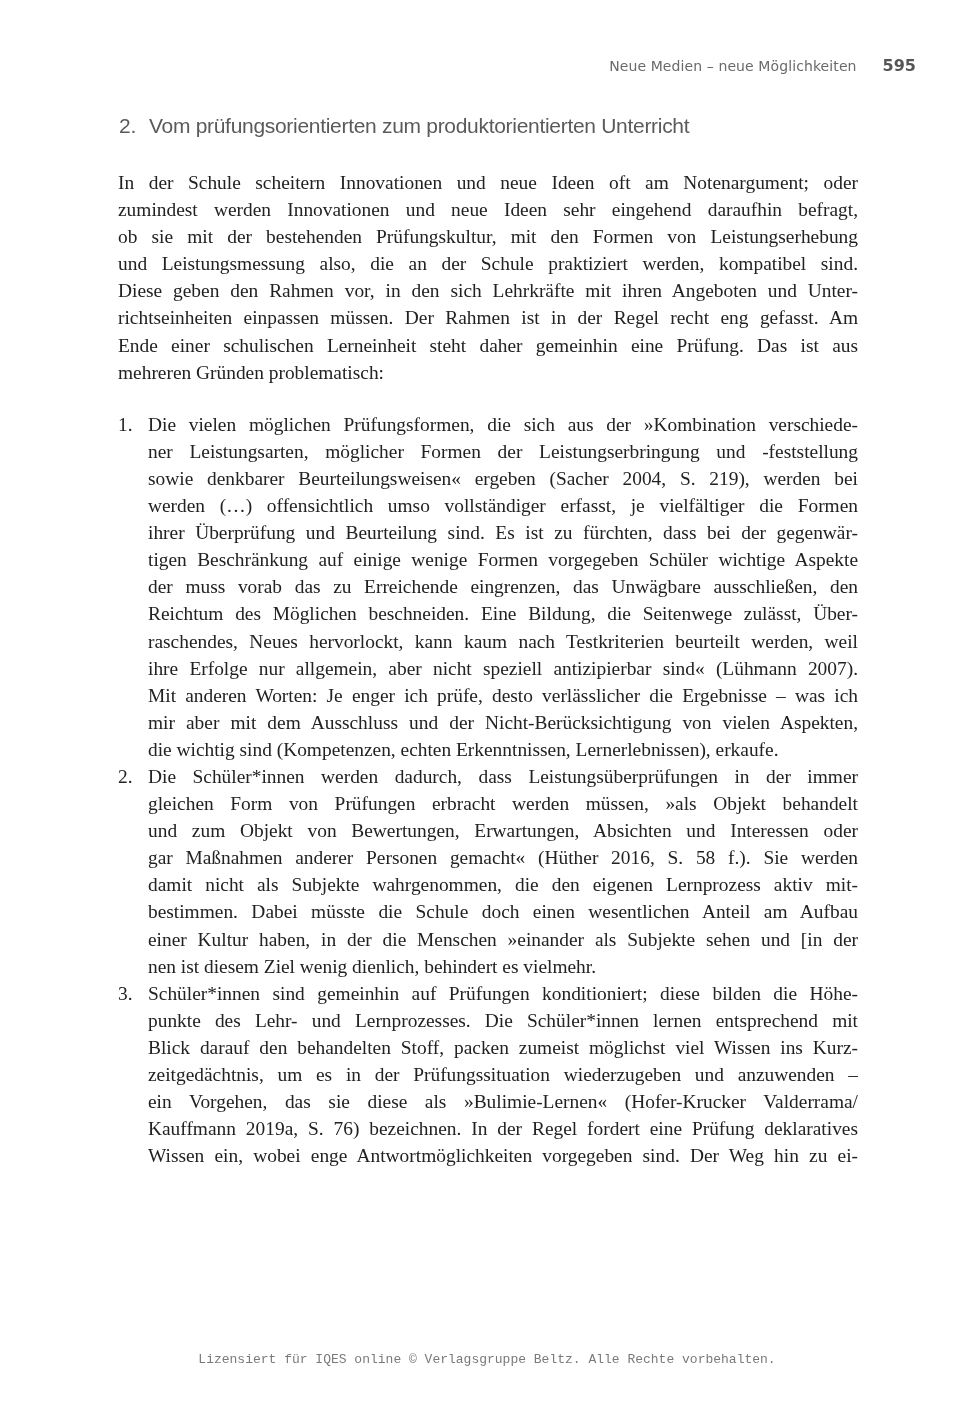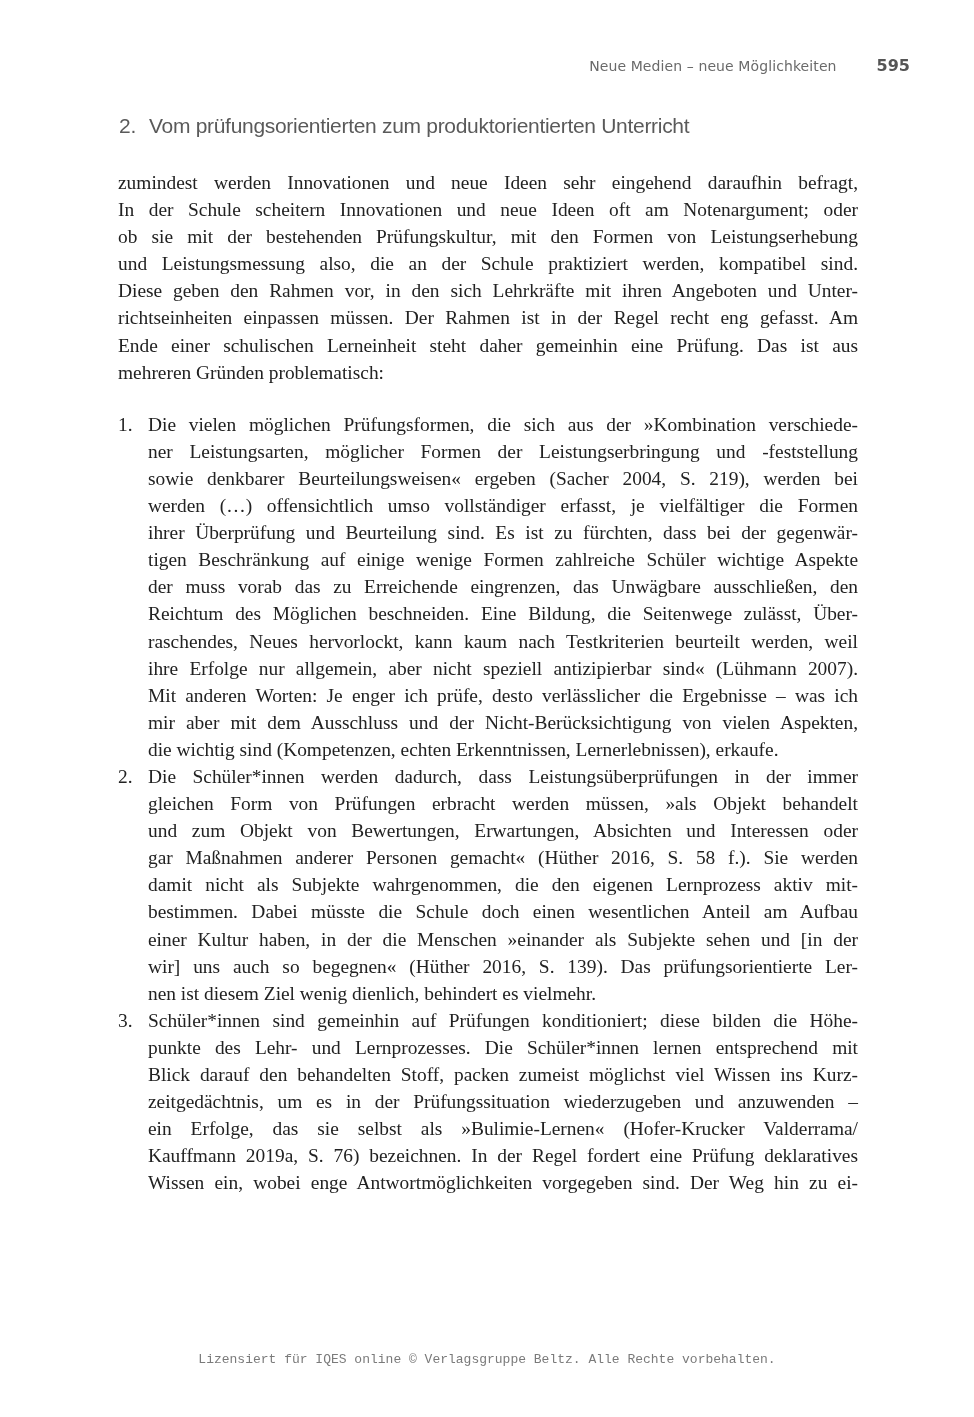--- a/index.html
+++ b/index.html
@@ -10,35 +10,35 @@
     body {
       width: 974px;
       height: 1417px;
       position: relative;
       overflow: hidden;
       color: #1e1e1e;
     }
     .running-header {
       position: absolute;
       top: 56px;
-      right: 64px;
+      right: 58px;
       display: flex;
       align-items: baseline;
       font-family: "DejaVu Sans", sans-serif;
       color: #6a6a6a;
     }
     .running-title {
       font-size: 14px;
       letter-spacing: 0.1px;
     }
     .page-number {
       font-size: 16px;
       font-weight: bold;
       color: #555555;
-      margin-left: 40px;
+      margin-left: 26px;
     }
     .section-heading {
       position: absolute;
       top: 114px;
       left: 119px;
       margin: 0;
       font-family: "Liberation Sans", sans-serif;
       font-weight: normal;
       font-size: 21px;
       color: #5a5a5a;
@@ -105,65 +105,64 @@
   <span class="running-title">Neue Medien – neue Möglichkeiten</span>
   <span class="page-number">595</span>
 </header>
 
 <h2 class="section-heading">
   <span class="num">2.</span><span>Vom prüfungsorientierten zum produktorientierten Unterricht</span>
 </h2>
 
 <main class="content">
   <p>
+    <span class="line">In der Schule scheitern Innovationen und neue Ideen oft am Notenargument; oder</span>
     <span class="line">zumindest werden Innovationen und neue Ideen sehr eingehend daraufhin befragt,</span>
-    <span class="line">In der Schule scheitern Innovationen und neue Ideen oft am Notenargument; oder</span>
     <span class="line">ob sie mit der bestehenden Prüfungskultur, mit den Formen von Leistungserhebung</span>
     <span class="line">und Leistungsmessung also, die an der Schule praktiziert werden, kompatibel sind.</span>
     <span class="line">Diese geben den Rahmen vor, in den sich Lehrkräfte mit ihren Angeboten und Unter-</span>
     <span class="line">richtseinheiten einpassen müssen. Der Rahmen ist in der Regel recht eng gefasst. Am</span>
     <span class="line">Ende einer schulischen Lerneinheit steht daher gemeinhin eine Prüfung. Das ist aus</span>
     <span class="line last">mehreren Gründen problematisch:</span>
   </p>
 
   <ol class="list">
     <li class="list-item">
       <span class="list-num">1.</span>
       <span class="line">Die vielen möglichen Prüfungsformen, die sich aus der »Kombination verschiede-</span>
       <span class="line">ner Leistungsarten, möglicher Formen der Leistungserbringung und -feststellung</span>
       <span class="line">sowie denkbarer Beurteilungsweisen« ergeben (Sacher 2004, S. 219), werden bei</span>
       <span class="line">werden (…) offensichtlich umso vollständiger erfasst, je vielfältiger die Formen</span>
       <span class="line">ihrer Überprüfung und Beurteilung sind. Es ist zu fürchten, dass bei der gegenwär-</span>
-      <span class="line">tigen Beschränkung auf einige wenige Formen zahlreiche Schüler wichtige Aspekte</span>
+      <span class="line">tigen Beschränkung auf einige wenige Formen vorgegeben Schüler wichtige Aspekte</span>
       <span class="line">der muss vorab das zu Erreichende eingrenzen, das Unwägbare ausschließen, den</span>
       <span class="line">Reichtum des Möglichen beschneiden. Eine Bildung, die Seitenwege zulässt, Über-</span>
       <span class="line">raschendes, Neues hervorlockt, kann kaum nach Testkriterien beurteilt werden, weil</span>
       <span class="line">ihre Erfolge nur allgemein, aber nicht speziell antizipierbar sind« (Lühmann 2007).</span>
       <span class="line">Mit anderen Worten: Je enger ich prüfe, desto verlässlicher die Ergebnisse – was ich</span>
       <span class="line">mir aber mit dem Ausschluss und der Nicht-Berücksichtigung von vielen Aspekten,</span>
       <span class="line last">die wichtig sind (Kompetenzen, echten Erkenntnissen, Lernerlebnissen), erkaufe.</span>
     </li>
     <li class="list-item">
       <span class="list-num">2.</span>
       <span class="line">Die Schüler*innen werden dadurch, dass Leistungsüberprüfungen in der immer</span>
       <span class="line">gleichen Form von Prüfungen erbracht werden müssen, »als Objekt behandelt</span>
       <span class="line">und zum Objekt von Bewertungen, Erwartungen, Absichten und Interessen oder</span>
       <span class="line">gar Maßnahmen anderer Personen gemacht« (Hüther 2016, S. 58 f.). Sie werden</span>
       <span class="line">damit nicht als Subjekte wahrgenommen, die den eigenen Lernprozess aktiv mit-</span>
       <span class="line">bestimmen. Dabei müsste die Schule doch einen wesentlichen Anteil am Aufbau</span>
       <span class="line">einer Kultur haben, in der die Menschen »einander als Subjekte sehen und [in der</span>
-      <span class="line">wir] uns auch so begegnen« (Hüther 2016, S. 139). Das prüfungsorientierte Ler-</span>
       <span class="line last">nen ist diesem Ziel wenig dienlich, behindert es vielmehr.</span>
     </li>
     <li class="list-item">
       <span class="list-num">3.</span>
       <span class="line">Schüler*innen sind gemeinhin auf Prüfungen konditioniert; diese bilden die Höhe-</span>
       <span class="line">punkte des Lehr- und Lernprozesses. Die Schüler*innen lernen entsprechend mit</span>
       <span class="line">Blick darauf den behandelten Stoff, packen zumeist möglichst viel Wissen ins Kurz-</span>
       <span class="line">zeitgedächtnis, um es in der Prüfungssituation wiederzugeben und anzuwenden –</span>
-      <span class="line">ein Erfolge, das sie selbst als »Bulimie-Lernen« (Hofer-Krucker Valderrama/</span>
+      <span class="line">ein Vorgehen, das sie diese als »Bulimie-Lernen« (Hofer-Krucker Valderrama/</span>
       <span class="line">Kauffmann 2019a, S. 76) bezeichnen. In der Regel fordert eine Prüfung deklaratives</span>
       <span class="line">Wissen ein, wobei enge Antwortmöglichkeiten vorgegeben sind. Der Weg hin zu ei-</span>
     </li>
   </ol>
 </main>
 
 <footer class="footer">Lizensiert für IQES online © Verlagsgruppe Beltz. Alle Rechte vorbehalten.</footer>
 
 </body></html>

